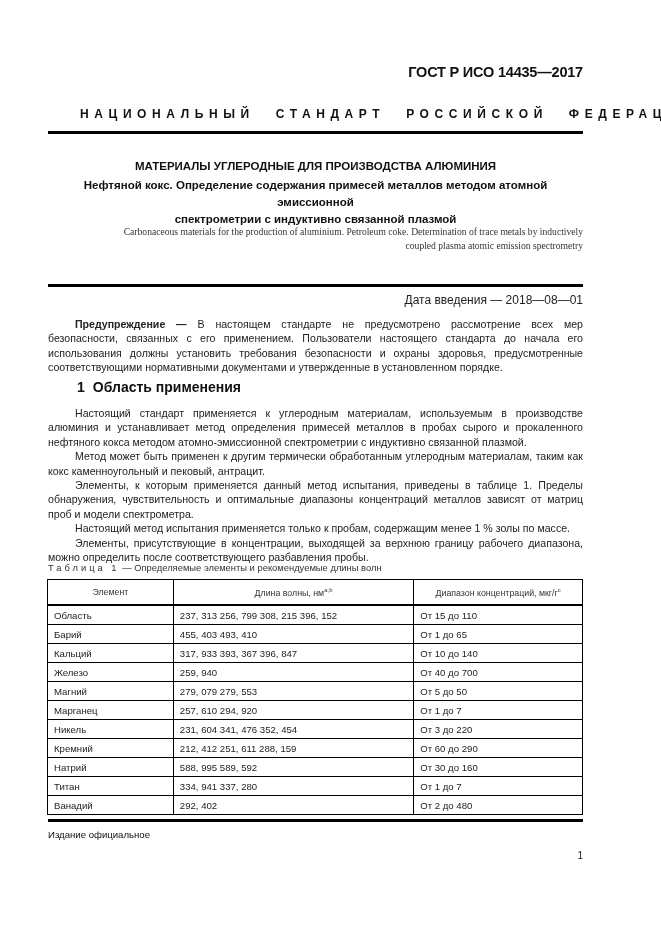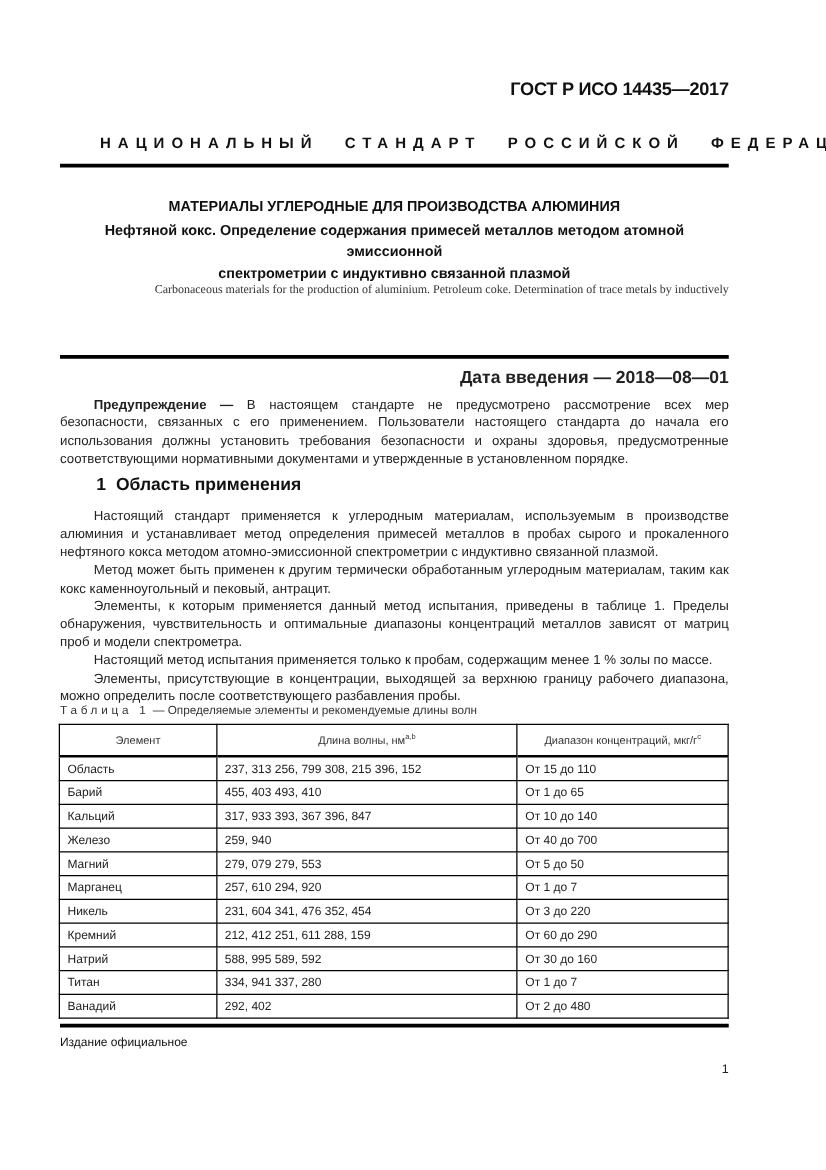--- a/index.html
+++ b/index.html
@@ -26,21 +26,21 @@
     }
     .title-sub {
       left: 48px; width: 535px; top: 170px; text-align: center; font-size: 11.5px;
       font-weight: bold; color: #111; line-height: 17px; margin-top: 7px;
     }
     .title-en {
       left: 48px; width: 535px; top: 225px; text-align: right; font-size: 9.6px;
       color: #333; line-height: 14px; font-family: Liberation Serif, serif;
     }
     .intro-date {
-      right: 78px; top: 293px; font-size: 14px; font-weight: bold; color: #222;
+      right: 78px; top: 293px; font-size: 12px; font-weight: normal; color: #222;
     }
     .para {
       left: 48px; width: 535px; font-size: 10.6px; line-height: 14.4px; color: #222;
       text-align: justify;
     }
     .para .indent { display: inline-block; width: 27px; }
     .warning { top: 317px; }
     .section-heading {
       left: 77px; top: 379px; font-size: 14px; font-weight: bold; color: #111;
     }
@@ -79,20 +79,21 @@
 <div class="abs national">НАЦИОНАЛЬНЫЙ СТАНДАРТ РОССИЙСКОЙ ФЕДЕРАЦИИ</div>
 <div class="abs rule rule-top"></div>
 
 <div class="abs title-main">МАТЕРИАЛЫ УГЛЕРОДНЫЕ ДЛЯ ПРОИЗВОДСТВА АЛЮМИНИЯ</div>
 <div class="abs title-sub">
   <div>Нефтяной кокс. Определение содержания примесей металлов методом атомной эмиссионной</div>
   <div>спектрометрии с индуктивно связанной плазмой</div>
 </div>
 <div class="abs title-en">
   <div>Carbonaceous materials for the production of aluminium. Petroleum coke. Determination of trace metals by inductively</div>
+  <div>coupled plasma atomic emission spectrometry</div>
 </div>
 
 <div class="abs rule rule-mid"></div>
 <div class="abs intro-date">Дата введения — 2018—08—01</div>
 
 <div class="abs para warning"><span class="indent"></span><b>Предупреждение —</b><span> В настоящем стандарте не предусмотрено рассмотрение всех мер безопасности, связанных с его применением. Пользователи настоящего стандарта до начала его использования должны установить требования безопасности и охраны здоровья, предусмотренные соответствующими нормативными документами и утвержденные в установленном порядке.</span></div>
 
 <div class="abs section-heading"><span class="num">1</span><span>Область применения</span></div>
 
 <div class="abs para scope">

